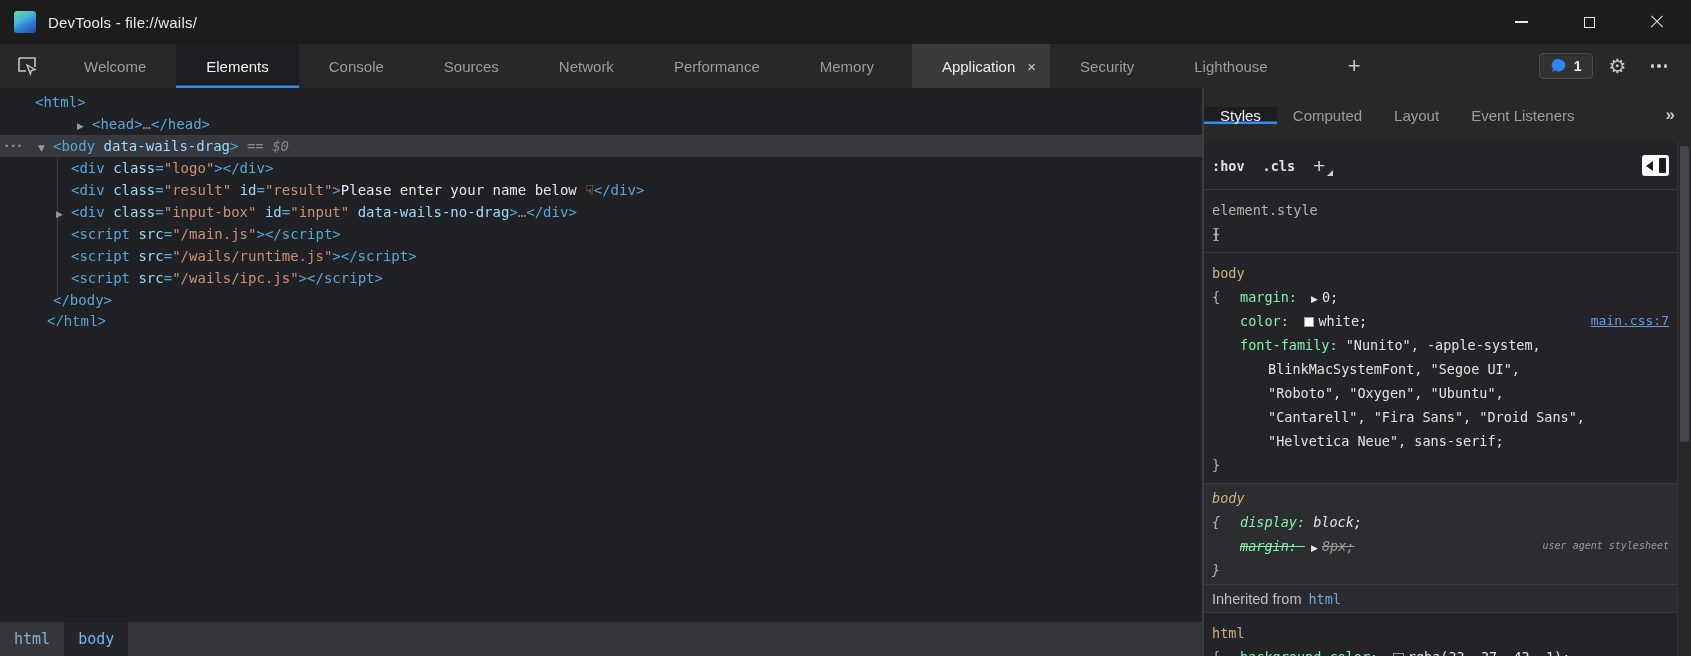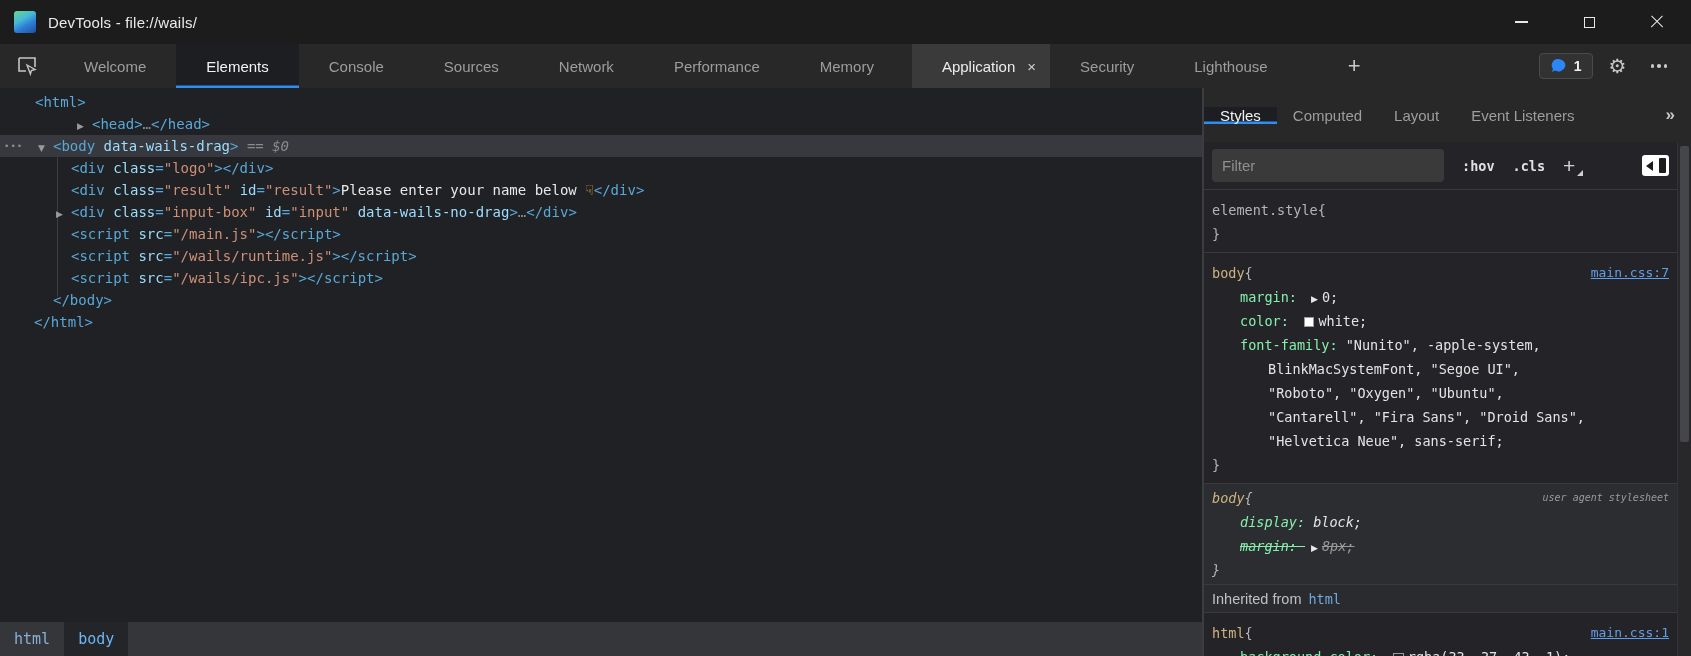--- a/index.html
+++ b/index.html
@@ -83,21 +83,21 @@
     border-top:5px solid transparent; border-bottom:5px solid transparent; border-right:7px solid #1c1c1c; }
   .pane-toggle .bar { position:absolute; right:3px; top:3px; bottom:3px; width:7px; background:#1c1c1c; border-radius:1px; }
 
   
   .styles-content { flex:1; overflow:hidden; font-family:"DejaVu Sans Mono", monospace; font-size:13.5px;
     padding-right:14px; }
   .sec { border-bottom:1px solid #3a3a3d; padding:8px 0 6px 8px; background:#242428; position:relative; }
   .sec.readonly { background:#2c2d31; font-style:italic; padding-top:2px; padding-bottom:2px; }
   .sec.last { border-bottom:none; }
   .css-line { height:24px; line-height:24px; white-space:nowrap; }
-  .rule-head { display:flex; }
+  .rule-head { display:flex;flex-direction:column; }
   .sel { color:#ccb481; } .sel-elem { color:#b5b5b5; }
   .brace { color:#b5b5b5; }
   .prop-line { padding-left:28px; }
   .cont-line { padding-left:56px; color:#e4e4e4; }
   .prop { color:#86efac; } .pv { color:#e4e4e4; }
   .exp { display:inline-block; color:#e8e8e8; font-size:9px; margin:0 4px 0 6px;
     font-family:"DejaVu Sans", sans-serif; }
   .swatch { display:inline-block; width:10.5px; height:10.5px; border:1px solid #9a9a9a;
     margin:0 4px 0 7px; vertical-align:-1px; }
   .css-link { margin-left:auto; padding-right:8px; color:#5f9fe8; text-decoration:underline; font-size:13px; }
@@ -199,21 +199,21 @@
     <div class="tree-row" style="padding-left: 20px;"><span class="tri"></span><span class="tk-tag">&lt;html&gt;</span></div>
         <div class="tree-row" style="padding-left: 38px; margin-left: 39px;"><span class="tri">▶</span><span class="tk-tag">&lt;head&gt;</span><span class="tk-dim">…</span><span class="tk-tag">&lt;/head&gt;</span></div>
         <div class="tree-row selected" style="padding-left: 38px;"><span class="row-dots">•••</span><span class="tri">▼</span><span class="tk-tag">&lt;body </span><span class="tk-attr">data-wails-drag</span><span class="tk-tag">&gt;</span><span class="tk-annot"> == $0</span></div>
         <div class="tree-row" style="padding-left: 56px;"><span class="tri"></span><span class="tk-tag">&lt;div </span><span class="tk-attr">class</span><span class="tk-tag">=</span><span class="tk-val">"logo"</span><span class="tk-tag">&gt;</span><span class="tk-tag">&lt;/div&gt;</span></div>
         <div class="tree-row" style="padding-left: 56px;"><span class="tri"></span><span class="tk-tag">&lt;div </span><span class="tk-attr">class</span><span class="tk-tag">=</span><span class="tk-val">"result"</span><span class="tk-tag"> </span><span class="tk-attr">id</span><span class="tk-tag">=</span><span class="tk-val">"result"</span><span class="tk-tag">&gt;</span><span class="tk-text">Please enter your name below </span><span class="tk-emoji">☟</span><span class="tk-tag">&lt;/div&gt;</span></div>
         <div class="tree-row" style="padding-left: 56px;"><span class="tri">▶</span><span class="tk-tag">&lt;div </span><span class="tk-attr">class</span><span class="tk-tag">=</span><span class="tk-val">"input-box"</span><span class="tk-tag"> </span><span class="tk-attr">id</span><span class="tk-tag">=</span><span class="tk-val">"input"</span><span class="tk-tag"> </span><span class="tk-attr">data-wails-no-drag</span><span class="tk-tag">&gt;</span><span class="tk-dim">…</span><span class="tk-tag">&lt;/div&gt;</span></div>
         <div class="tree-row" style="padding-left: 56px;"><span class="tri"></span><span class="tk-tag">&lt;script </span><span class="tk-attr">src</span><span class="tk-tag">=</span><span class="tk-val">"/main.js"</span><span class="tk-tag">&gt;</span><span class="tk-tag">&lt;/scr</span><span class="tk-tag">ipt&gt;</span></div>
         <div class="tree-row" style="padding-left: 56px;"><span class="tri"></span><span class="tk-tag">&lt;script </span><span class="tk-attr">src</span><span class="tk-tag">=</span><span class="tk-val">"/wails/runtime.js"</span><span class="tk-tag">&gt;</span><span class="tk-tag">&lt;/scr</span><span class="tk-tag">ipt&gt;</span></div>
         <div class="tree-row" style="padding-left: 56px;"><span class="tri"></span><span class="tk-tag">&lt;script </span><span class="tk-attr">src</span><span class="tk-tag">=</span><span class="tk-val">"/wails/ipc.js"</span><span class="tk-tag">&gt;</span><span class="tk-tag">&lt;/scr</span><span class="tk-tag">ipt&gt;</span></div>
         <div class="tree-row" style="padding-left: 38px;"><span class="tri"></span><span class="tk-tag">&lt;/body&gt;</span></div>
-        <div class="tree-row" style="padding-left: 19px;"><span class="tri"></span><span class="tk-tag">&lt;/html&gt;</span></div>
+        <div class="tree-row" style="padding-left: 32px; font-family: Liberation Mono, monospace;"><span class="tri"></span><span class="tk-tag">&lt;/html&gt;</span></div>
       </div>
     <div class="breadcrumb" id="crumbs">
         <div class="crumb">html</div>
         <div class="crumb selected">body</div>
       </div>
   </div>
 
   <div class="v-divider"></div>
 
   <div class="sidebar">
@@ -226,21 +226,20 @@
         </div>
         <div class="side-tab">
           <span>Layout</span>
         </div>
         <div class="side-tab">
           <span>Event Listeners</span>
         </div>
         <span class="side-overflow" style="display: flex;">»</span>
       </div>
     <div class="filter-row">
-      <input class="filter-input" placeholder="Filter" style="">
       <span class="toggle-txt">:hov</span>
       <span class="toggle-txt">.cls</span>
       <span class="plus-style">+</span>
       <span class="pane-toggle">
           <span class="arr"></span>
           <span class="bar"></span>
         </span>
     </div>
     <div class="styles-content" id="styles-content">
         <div class="sec">

